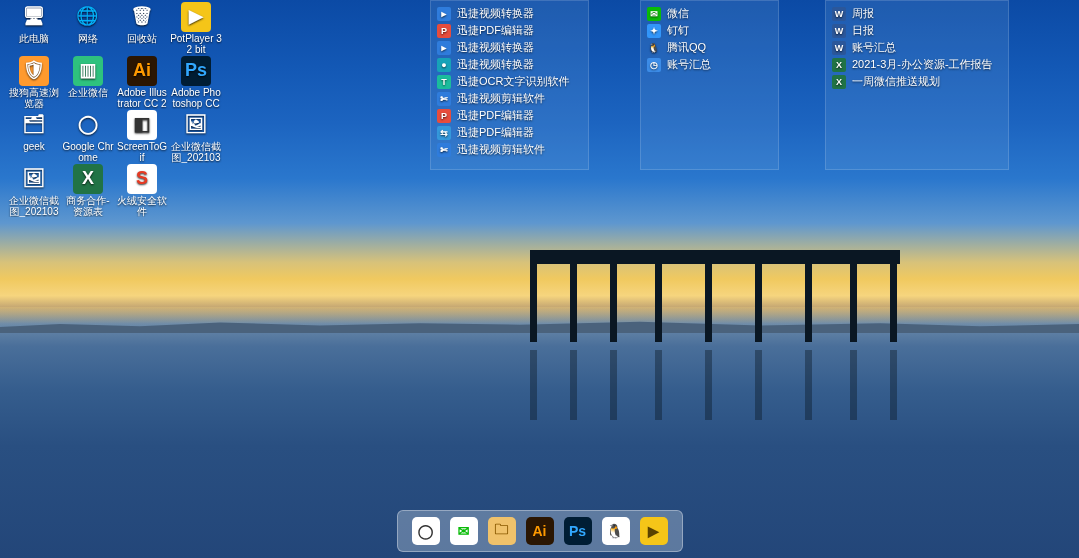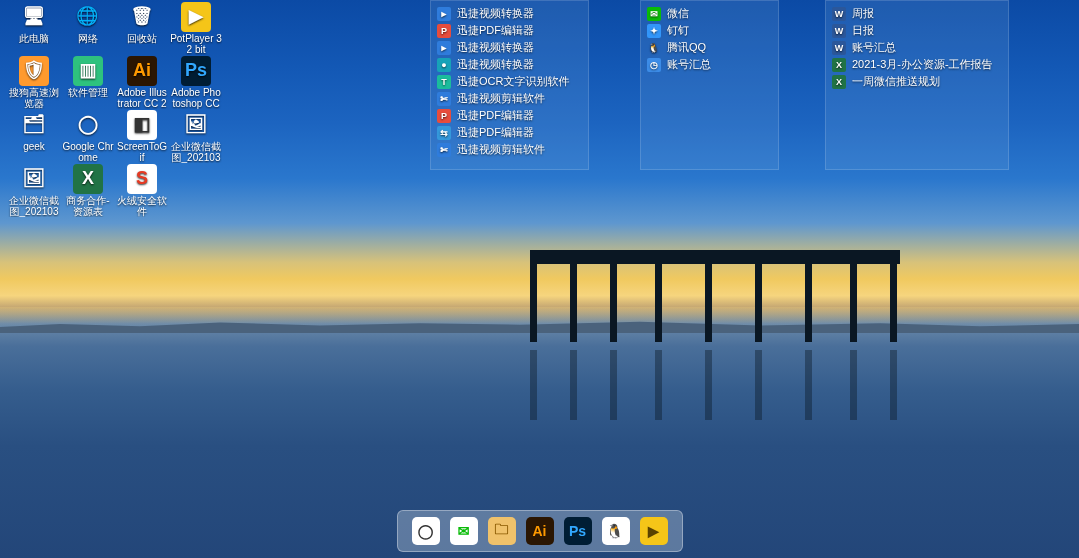--- a/index.html
+++ b/index.html
@@ -211,21 +211,21 @@
     <div class="d-icon">
       <div class="glyph" style="background: rgb(245, 197, 24);">▶</div>
       <span class="label">PotPlayer 32 bit</span>
     </div>
     <div class="d-icon">
       <div class="glyph" style="background: rgb(255, 154, 46);">🛡</div>
       <span class="label">搜狗高速浏览器</span>
     </div>
     <div class="d-icon">
       <div class="glyph" style="background: rgb(46, 194, 126);">▥</div>
-      <span class="label">软件管理</span>
+      <span class="label">企业微信</span>
     </div>
     <div class="d-icon">
       <div class="glyph" style="background: rgb(43, 22, 2); color: rgb(255, 154, 0);">Ai</div>
       <span class="label">Adobe Illustrator CC 2018</span>
     </div>
     <div class="d-icon">
       <div class="glyph" style="background: rgb(0, 29, 52); color: rgb(49, 168, 255);">Ps</div>
       <span class="label">Adobe Photoshop CC 2...</span>
     </div>
     <div class="d-icon">

